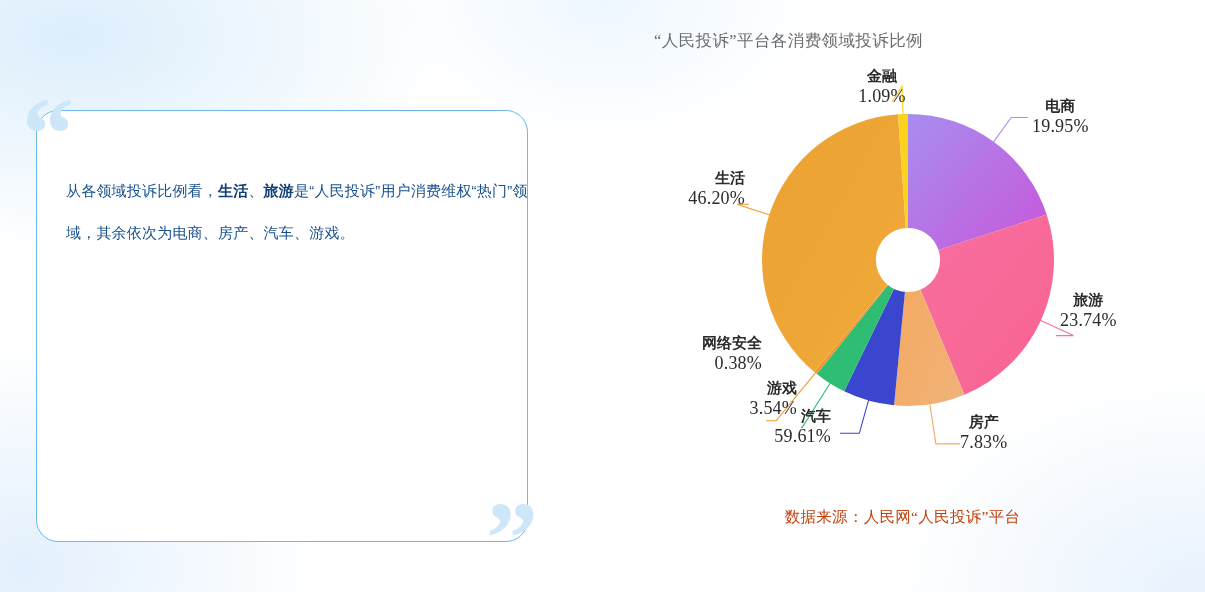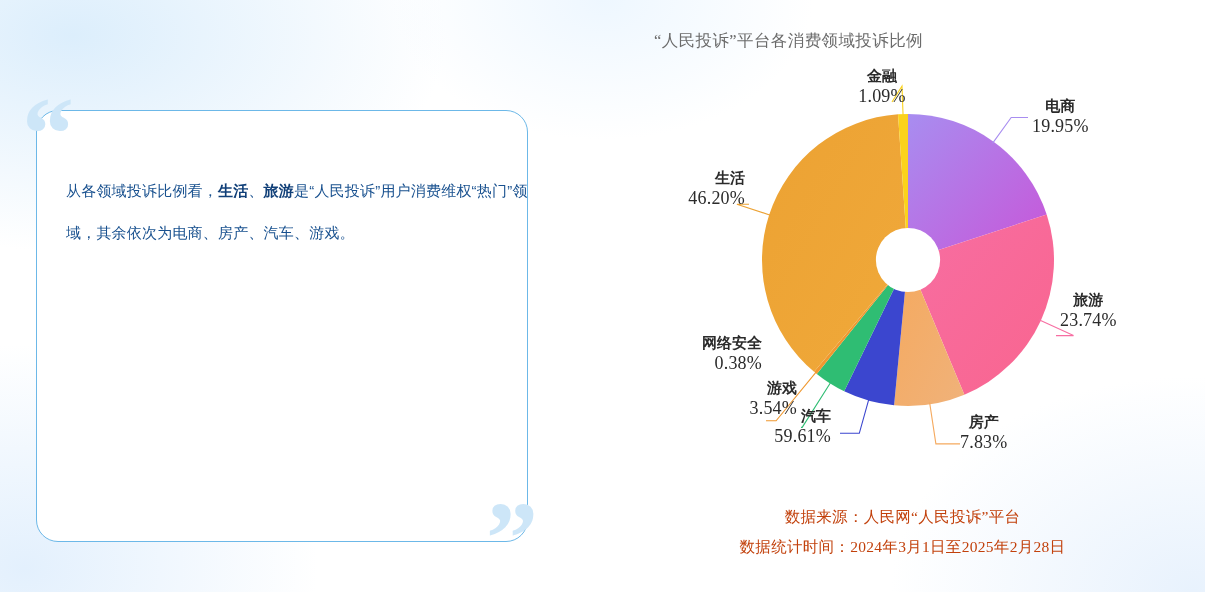--- a/index.html
+++ b/index.html
@@ -200,15 +200,14 @@
         </div>
         <div class="slice-label ta-c" style="left: 236px; width: 92px; top: 68px;">
           <span class="nm">金融</span>
           <span class="pct">1.09%</span>
         </div>
       </div>
   </div>
 
   <div id="chart-footer">
     <div>数据来源：人民网“人民投诉”平台</div>
-    <div>数据统计时间：2024年3月1日至2025年2月28日</div>
   </div>
 </div>
 
 </body></html>

